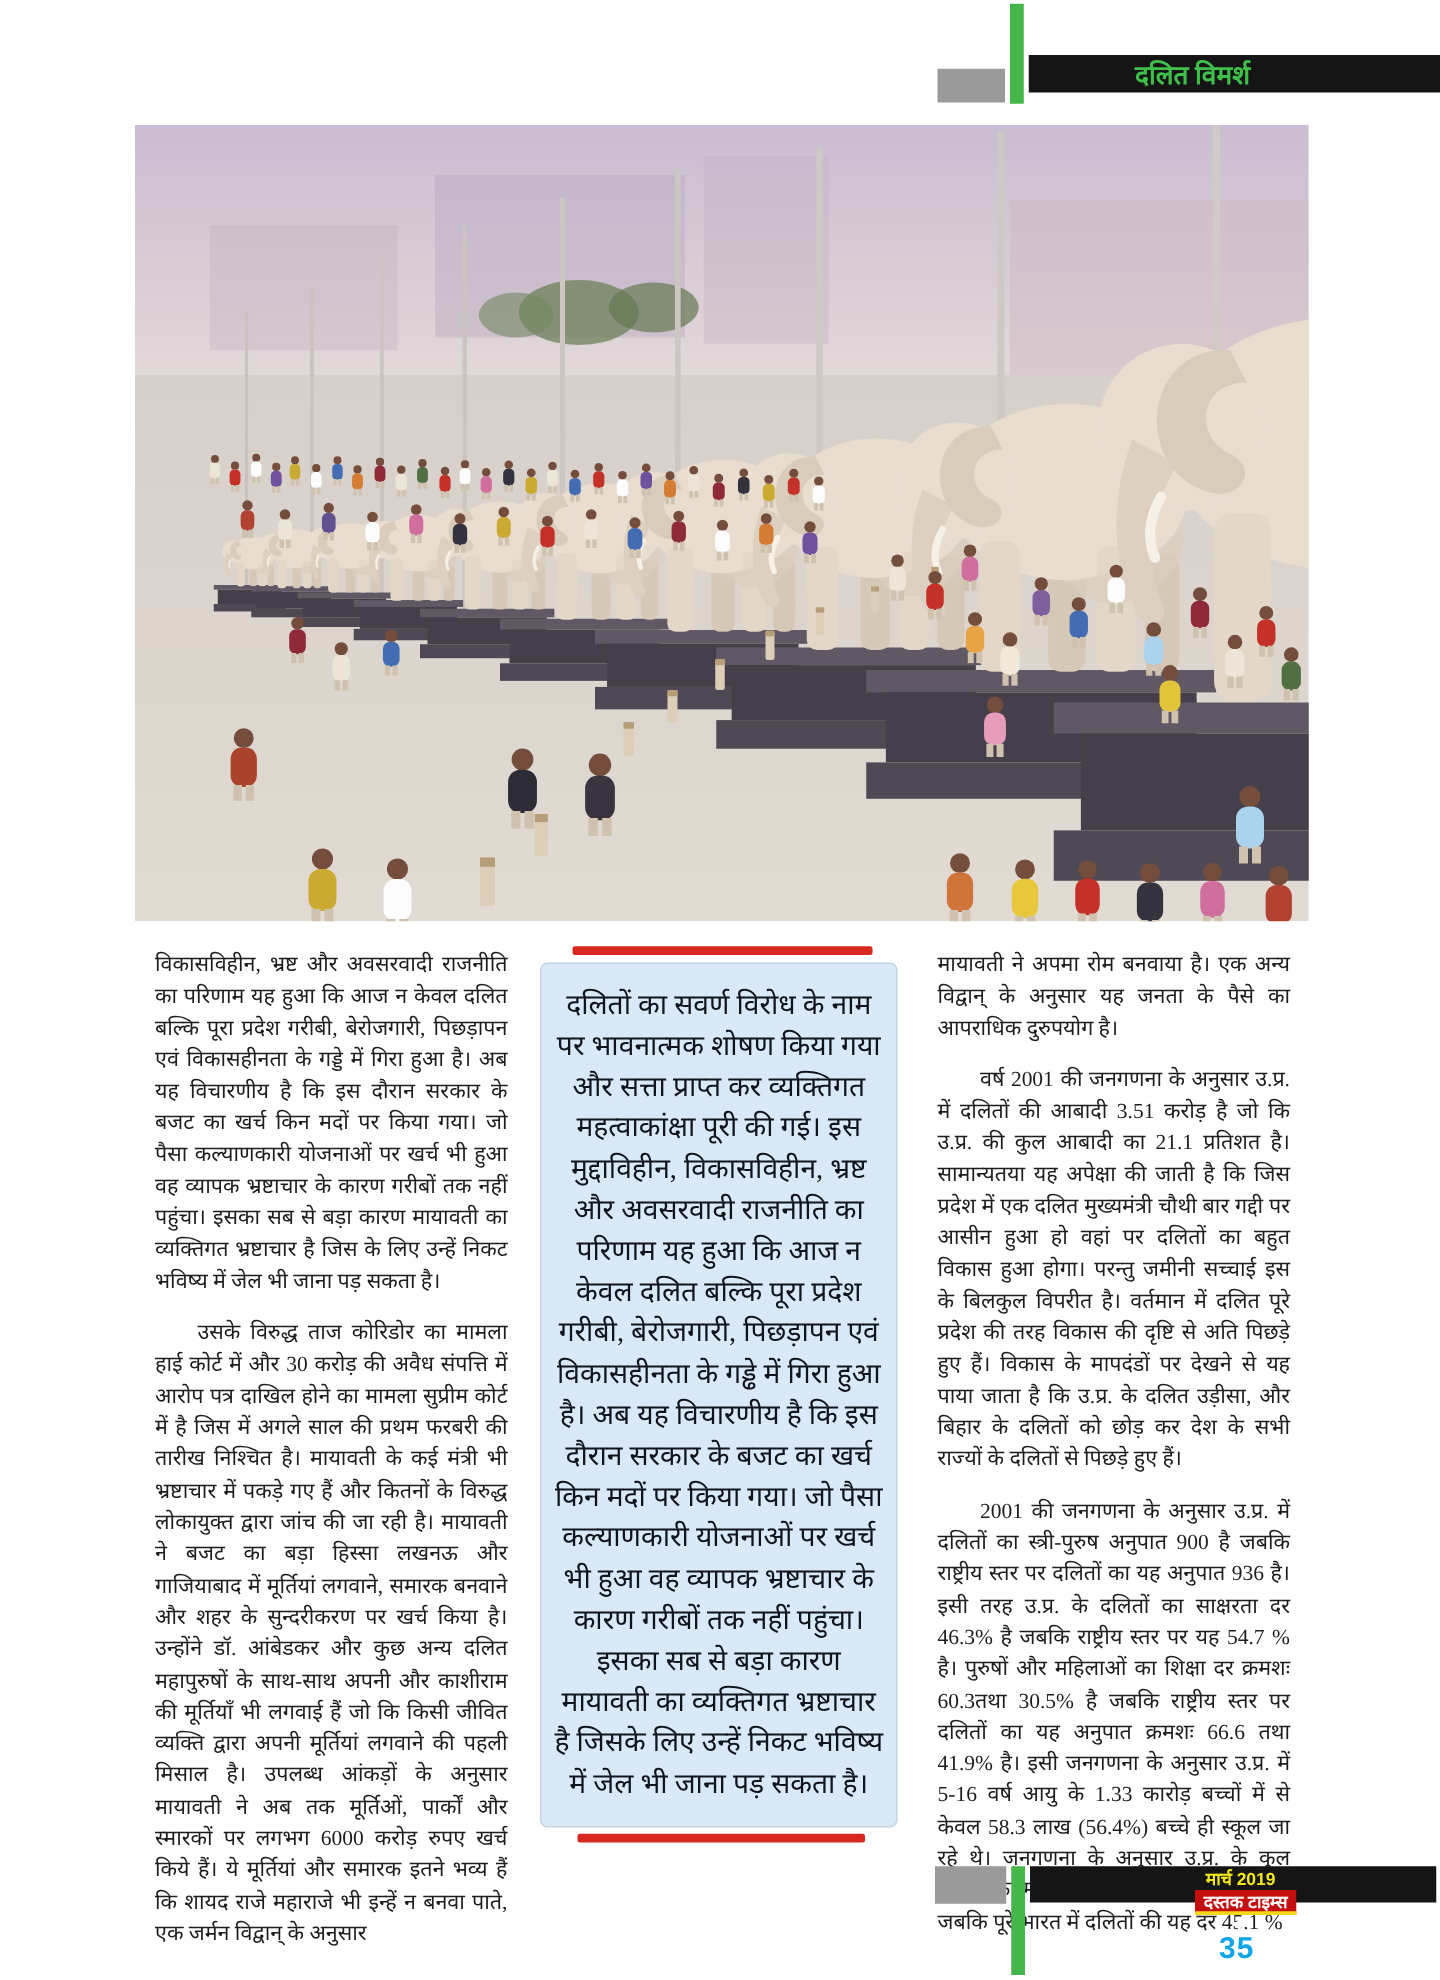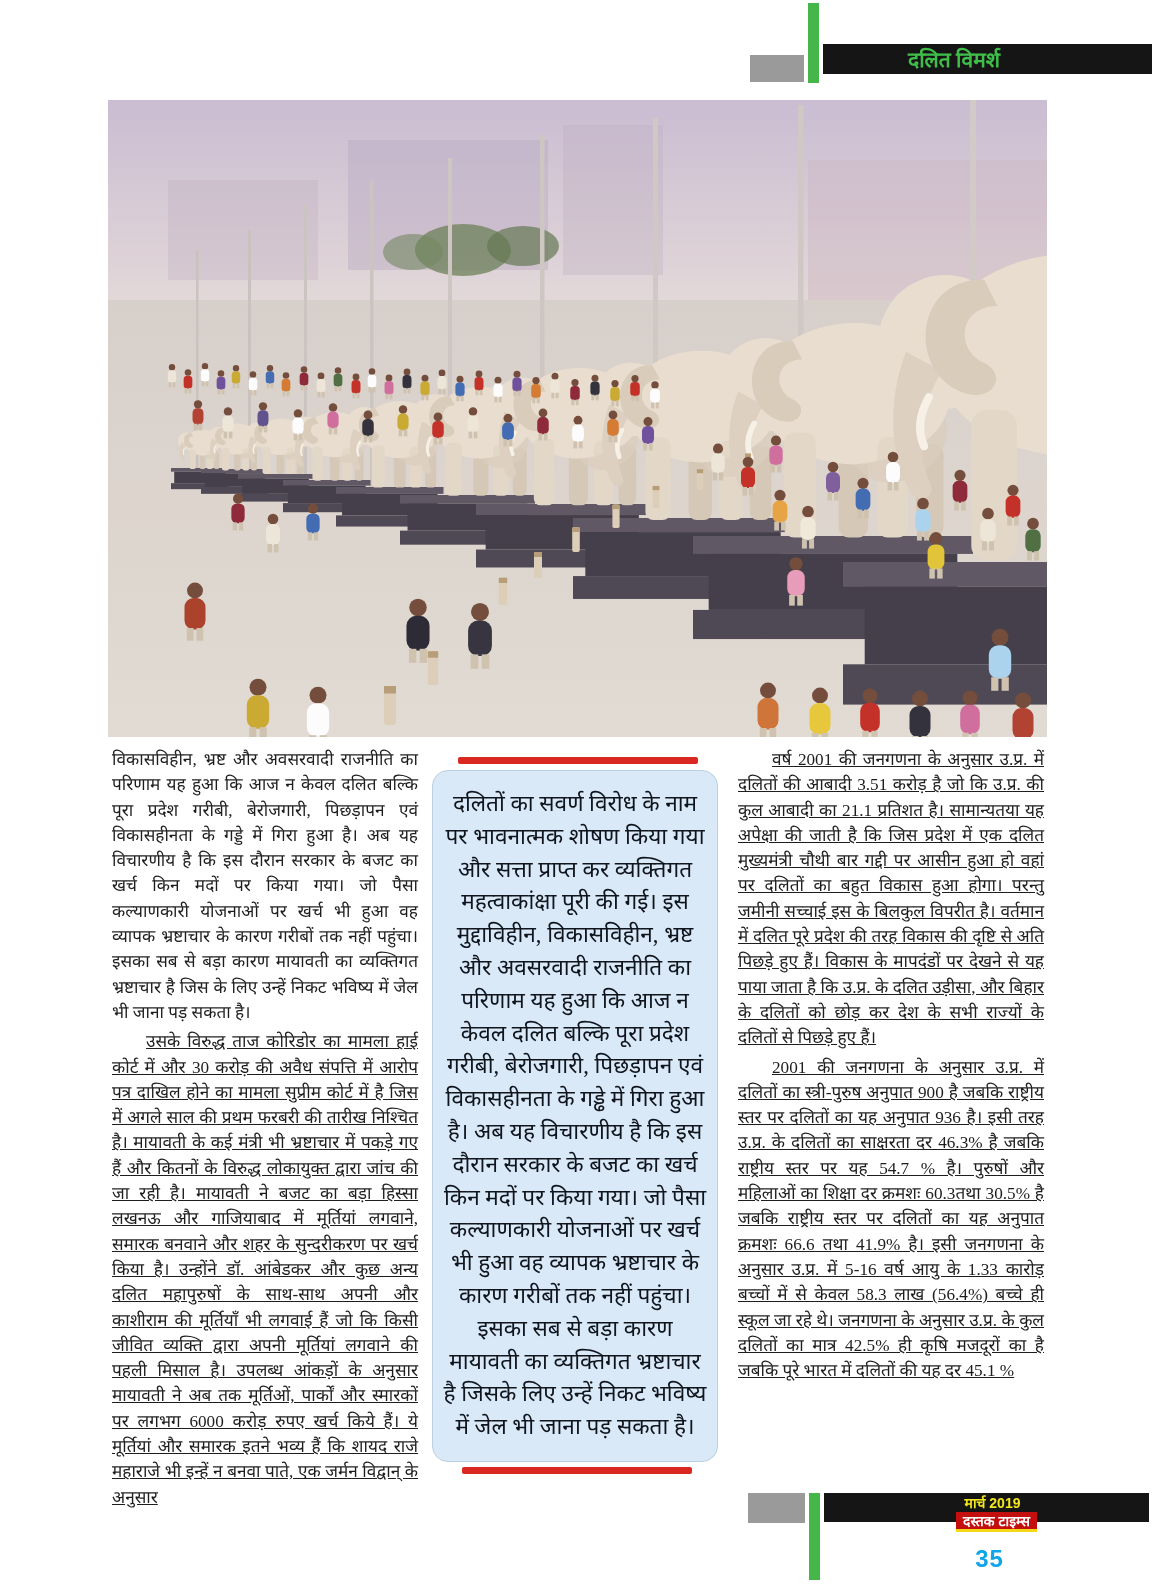--- a/index.html
+++ b/index.html
@@ -17,28 +17,28 @@
   }
   .hdr-black span{margin-right:108px;}
   
   .photo{position:absolute;left:108px;top:100px;width:939px;height:637px;}
   .photo svg{display:block;width:100%;height:100%;}
   
   .col{
     position:absolute;top:743px;width:314px;font-size:17.2px;line-height:25.3px;
     text-align:justify;color:#1d1d1d;
   }
-  .col p{margin:4px;}
-  .col p.indent{text-indent:34px;text-decoration:underline;}
+  .col p{margin:16px;}
+  .col p.indent{text-indent:34px;}
   #col1{left:108px;}
   #col3{left:734px;}
   
   .quote-box{
     position:absolute;left:432px;top:770px;width:286px;height:692px;
-    background:#d9e9f8;border:1px solid #bccfe0;border-radius:16px;
+    background:#d9e9f8;border:1px solid #bccfe0;border-radius:6px;
     display:flex;align-items:center;justify-content:center;
     padding:8px 10px;box-sizing:border-box;overflow:hidden;
   }
   .quote-text{font-size:22.6px;line-height:32.8px;text-align:center;color:#10141c;}
   .rule-red{position:absolute;height:7px;background:#d8281f;border-radius:2px;}
   #rule-top{left:458px;top:757px;width:240px;}
   #rule-bottom{left:462px;top:1467px;width:230px;}
   
   .ftr-gray{position:absolute;left:748px;top:1493px;width:57px;height:30px;background:#9a9a9a;}
   .ftr-green{position:absolute;left:809px;top:1493px;width:11px;height:87px;background:#45b649;}
@@ -243,20 +243,21 @@
     <p class="indent">उसके विरुद्ध ताज कोरिडोर का मामला हाई कोर्ट में और 30 करोड़ की अवैध संपत्ति में आरोप पत्र दाखिल होने का मामला सुप्रीम कोर्ट में है जिस में अगले साल की प्रथम फरबरी की तारीख निश्चित है। मायावती के कई मंत्री भी भ्रष्टाचार में पकड़े गए हैं और कितनों के विरुद्ध लोकायुक्त द्वारा जांच की जा रही है। मायावती ने बजट का बड़ा हिस्सा लखनऊ और गाजियाबाद में मूर्तियां लगवाने, समारक बनवाने और शहर के सुन्दरीकरण पर खर्च किया है। उन्होंने डॉ. आंबेडकर और कुछ अन्य दलित महापुरुषों के साथ-साथ अपनी और काशीराम की मूर्तियाँ भी लगवाई हैं जो कि किसी जीवित व्यक्ति द्वारा अपनी मूर्तियां लगवाने की पहली मिसाल है। उपलब्ध आंकड़ों के अनुसार मायावती ने अब तक मूर्तिओं, पार्कों और स्मारकों पर लगभग 6000 करोड़ रुपए खर्च किये हैं। ये मूर्तियां और समारक इतने भव्य हैं कि शायद राजे महाराजे भी इन्हें न बनवा पाते, एक जर्मन विद्वान् के अनुसार</p>
   </div>
 
   <div class="rule-red" id="rule-top"></div>
   <div class="quote-box">
     <div class="quote-text">दलितों का सवर्ण विरोध के नाम पर भावनात्मक शोषण किया गया और सत्ता प्राप्त कर व्यक्तिगत महत्वाकांक्षा पूरी की गई। इस मुद्दाविहीन, विकासविहीन, भ्रष्ट और अवसरवादी राजनीति का परिणाम यह हुआ कि आज न केवल दलित बल्कि पूरा प्रदेश गरीबी, बेरोजगारी, पिछड़ापन एवं विकासहीनता के गड्ढे में गिरा हुआ है। अब यह विचारणीय है कि इस दौरान सरकार के बजट का खर्च किन मदों पर किया गया। जो पैसा कल्याणकारी योजनाओं पर खर्च भी हुआ वह व्यापक भ्रष्टाचार के कारण गरीबों तक नहीं पहुंचा। इसका सब से बड़ा कारण मायावती का व्यक्तिगत भ्रष्टाचार है जिसके लिए उन्हें निकट भविष्य में जेल भी जाना पड़ सकता है।</div>
   </div>
   <div class="rule-red" id="rule-bottom"></div>
 
   <div class="col" id="col3">
+    <p>मायावती ने अपमा रोम बनवाया है। एक अन्य विद्वान् के अनुसार यह जनता के पैसे का आपराधिक दुरुपयोग है।</p>
     <p class="indent">वर्ष 2001 की जनगणना के अनुसार उ.प्र. में दलितों की आबादी 3.51 करोड़ है जो कि उ.प्र. की कुल आबादी का 21.1 प्रतिशत है। सामान्यतया यह अपेक्षा की जाती है कि जिस प्रदेश में एक दलित मुख्यमंत्री चौथी बार गद्दी पर आसीन हुआ हो वहां पर दलितों का बहुत विकास हुआ होगा। परन्तु जमीनी सच्चाई इस के बिलकुल विपरीत है। वर्तमान में दलित पूरे प्रदेश की तरह विकास की दृष्टि से अति पिछड़े हुए हैं। विकास के मापदंडों पर देखने से यह पाया जाता है कि उ.प्र. के दलित उड़ीसा, और बिहार के दलितों को छोड़ कर देश के सभी राज्यों के दलितों से पिछड़े हुए हैं।</p>
     <p class="indent">2001 की जनगणना के अनुसार उ.प्र. में दलितों का स्त्री-पुरुष अनुपात 900 है जबकि राष्ट्रीय स्तर पर दलितों का यह अनुपात 936 है। इसी तरह उ.प्र. के दलितों का साक्षरता दर 46.3% है जबकि राष्ट्रीय स्तर पर यह 54.7 % है। पुरुषों और महिलाओं का शिक्षा दर क्रमशः 60.3तथा 30.5% है जबकि राष्ट्रीय स्तर पर दलितों का यह अनुपात क्रमशः 66.6 तथा 41.9% है। इसी जनगणना के अनुसार उ.प्र. में 5-16 वर्ष आयु के 1.33 कारोड़ बच्चों में से केवल 58.3 लाख (56.4%) बच्चे ही स्कूल जा रहे थे। जनगणना के अनुसार उ.प्र. के कुल दलितों का मात्र 42.5% ही कृषि मजदूरों का है जबकि पूरे भारत में दलितों की यह दर 45.1 %</p>
   </div>
 
   <div class="ftr-gray"></div>
   <div class="ftr-green"></div>
   <div class="ftr-black">
     <span class="ftr-issue">मार्च 2019</span>
     <span class="ftr-logo">दस्तक टाइम्स</span>
     <span class="ftr-diamond">◆</span>

